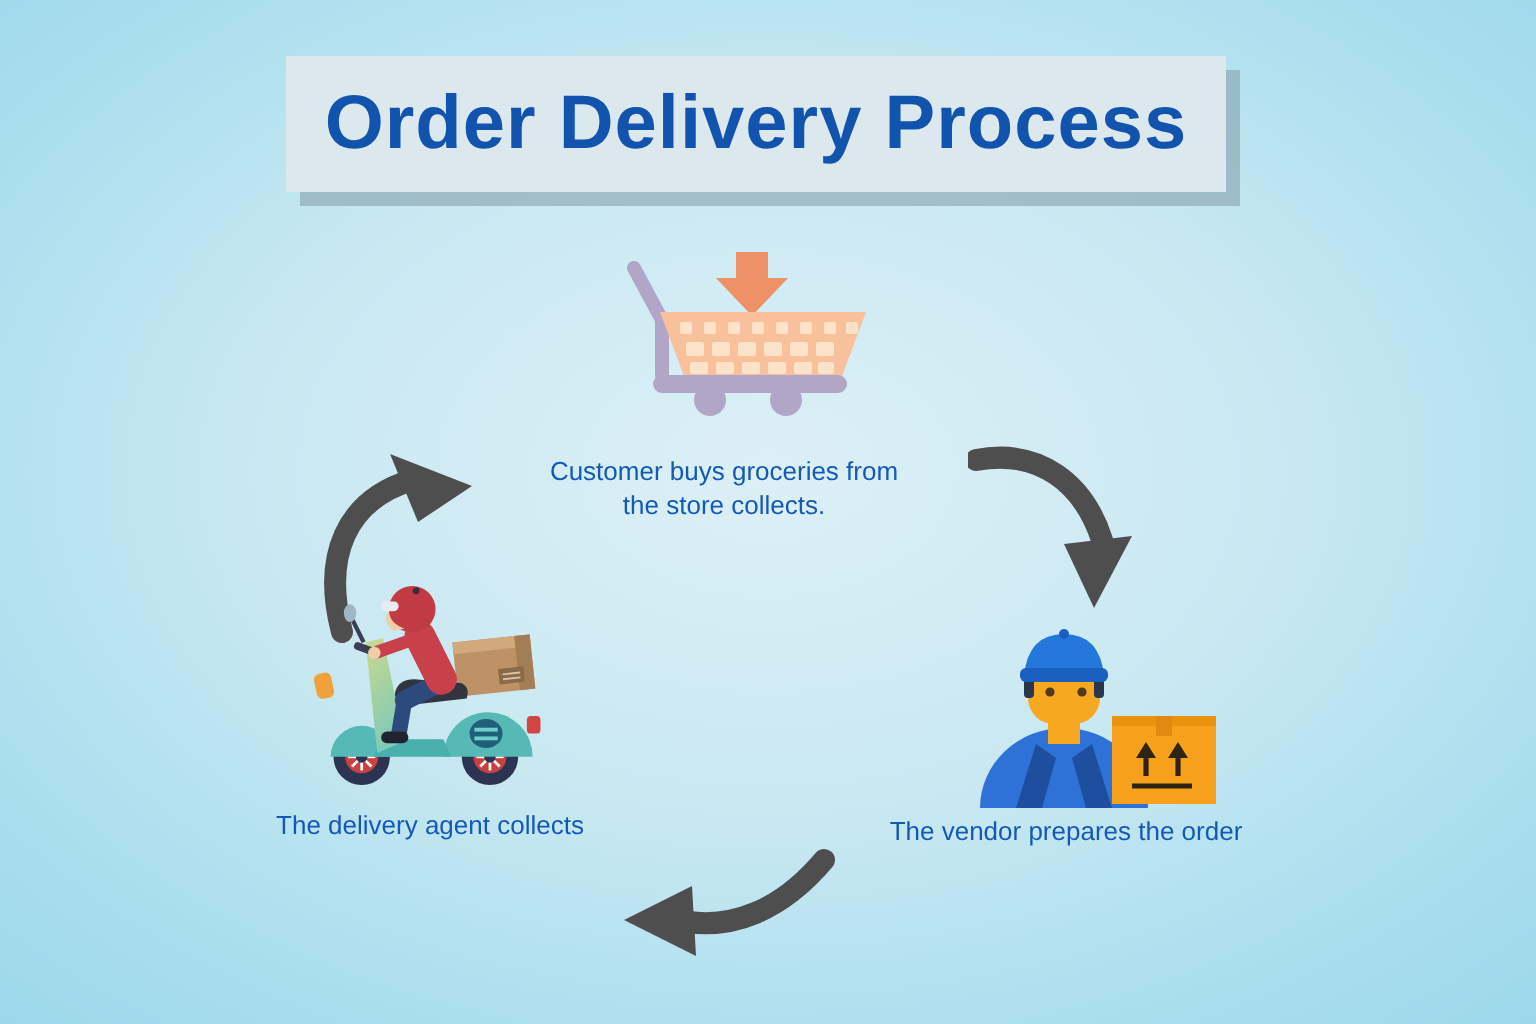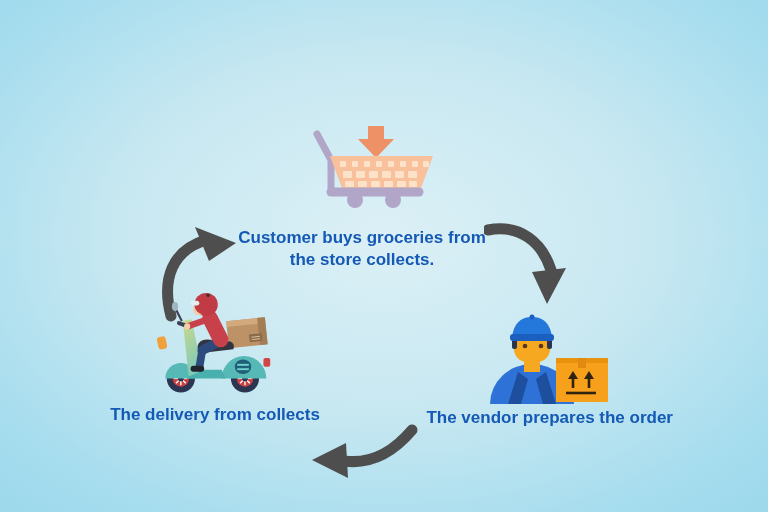--- a/index.html
+++ b/index.html
@@ -8,33 +8,36 @@
     background:radial-gradient(ellipse 90% 90% at 50% 46%, #dcf0f6 0%, #c8e8f1 38%, #a9def0e0 68%, #8fd3e4 100%), #8fd3e4;
     font-family:"Liberation Sans", sans-serif;
   }
   .title-banner{
     position:absolute;left:143px;top:28px;width:470px;height:68px;
     background:#dbe9ee;box-shadow:7px 7px 0 rgba(122,148,158,0.50);
     display:flex;align-items:center;justify-content:center;
   }
   .title-text{font-size:38px;font-weight:700;color:#1254ad;letter-spacing:0.5px;white-space:nowrap;}
   .caption{
-    position:absolute;text-align:center;font-weight:700;color:#1459b5;
-    font-size:17px;line-height:1.32;
+    position:absolute;text-align:center;font-weight:400;color:#1459b5;
+    font-size:13px;line-height:1.32;
   }
   .caption-customer{left:212px;top:227px;width:300px;}
-  .caption-vendor{left:393px;top:407px;width:280px;text-align:right;}
+  .caption-vendor{left:393px;top:407px;width:280px;}
   .caption-delivery{left:85px;top:404px;width:260px;}
   .icon-abs{position:absolute;}
 </style>
 </head>
 <body>
 
 <div class="canvas">
 
+  <div class="title-banner">
+    <div class="title-text">Order Delivery Process</div>
+  </div>
 
   <svg class="icon-abs" style="left:303px;top:116px;" width="140" height="95" viewBox="0 0 140 95">
     <polygon points="65,10 81,10 81,23 91,23 73,42 55,23 65,23" fill="#ee9166"></polygon>
     <path d="M14,18 L28,44 L28,72" fill="none" stroke="#b2a6c8" stroke-width="7" stroke-linecap="round" stroke-linejoin="round"></path>
     <polygon points="27,40 130,40 118,72 39,72" fill="#f8c09b"></polygon>
     <g fill="#fbe2c9">
       <rect x="37" y="45" width="6" height="6" rx="1"></rect>
         <rect x="49" y="45" width="6" height="6" rx="1"></rect>
       <rect x="61" y="45" width="6" height="6" rx="1"></rect>
         <rect x="73" y="45" width="6" height="6" rx="1"></rect>
@@ -181,16 +184,16 @@
   <div class="caption caption-customer">
     <div>Customer buys groceries from</div>
     <div>the store collects.</div>
   </div>
 
   <div class="caption caption-vendor">
     <div>The vendor prepares the order</div>
   </div>
 
   <div class="caption caption-delivery">
-    <div>The delivery from collects</div>
+    <div>The delivery agent collects</div>
   </div>
 
 </div>
 
 </body></html>

